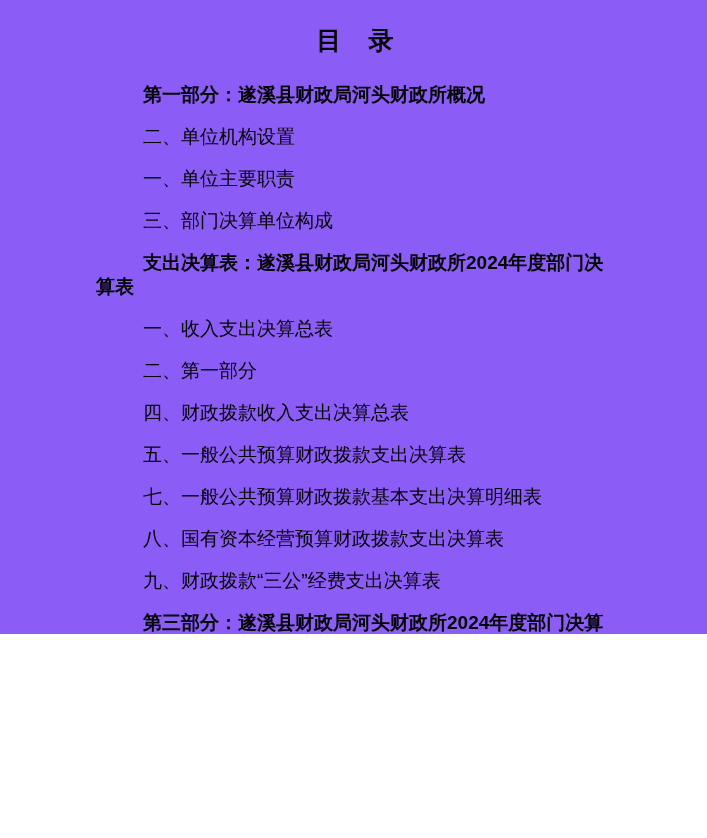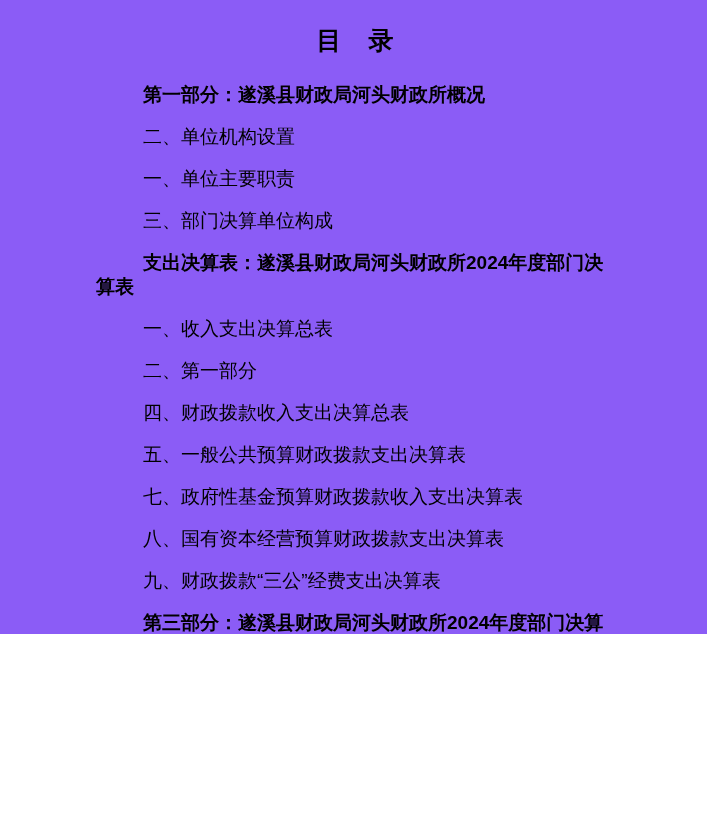--- a/index.html
+++ b/index.html
@@ -54,20 +54,20 @@
   <div class="toc-list">
       <p class="toc-entry part">第一部分：遂溪县财政局河头财政所概况</p>
       <p class="toc-entry item">二、单位机构设置</p>
       <p class="toc-entry item">一、单位主要职责</p>
       <p class="toc-entry item">三、部门决算单位构成</p>
       <p class="toc-entry part">支出决算表：遂溪县财政局河头财政所2024年度部门决算表</p>
       <p class="toc-entry item">一、收入支出决算总表</p>
       <p class="toc-entry item">二、第一部分</p>
       <p class="toc-entry item">四、财政拨款收入支出决算总表</p>
       <p class="toc-entry item">五、一般公共预算财政拨款支出决算表</p>
-      <p class="toc-entry item">七、政府性基金预算财政拨款收入支出决算表</p>
+      <p class="toc-entry item">七、一般公共预算财政拨款基本支出决算明细表</p>
       <p class="toc-entry item">八、国有资本经营预算财政拨款支出决算表</p>
       <p class="toc-entry item">九、财政拨款“三公”经费支出决算表</p>
       <p class="toc-entry part">第三部分：遂溪县财政局河头财政所2024年度部门决算情况说明</p>
       <p class="toc-entry part">第三部分：名词解释</p>
     </div>
 
 </div>
 
 </body></html>

